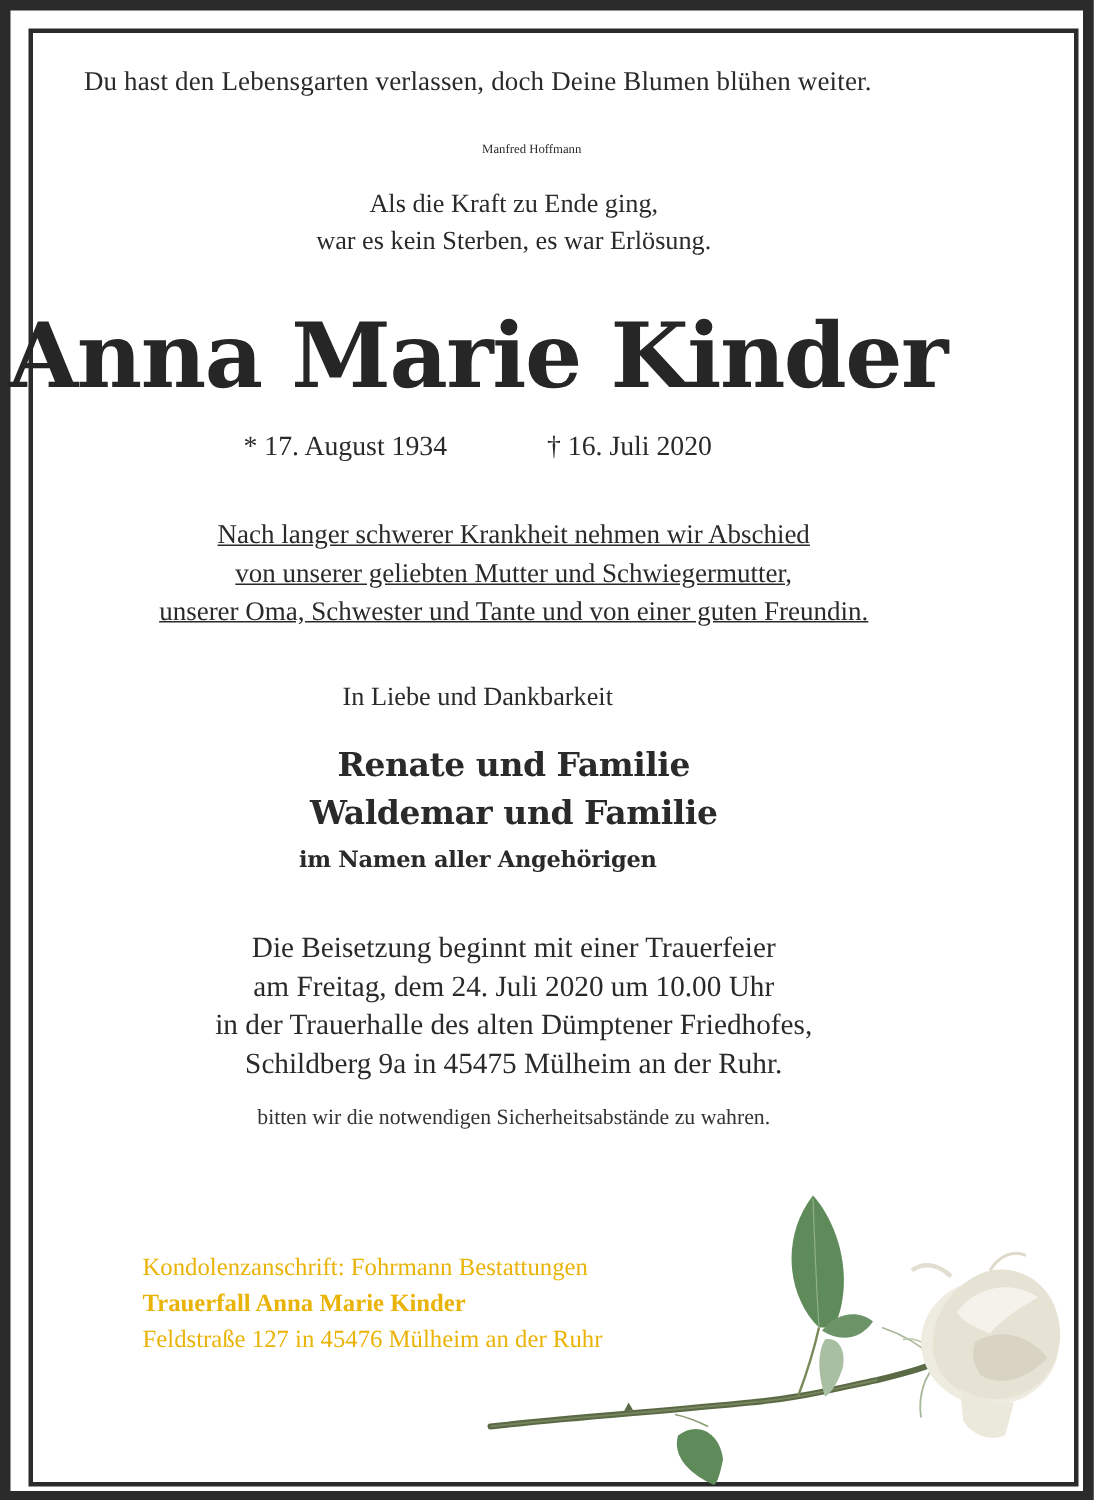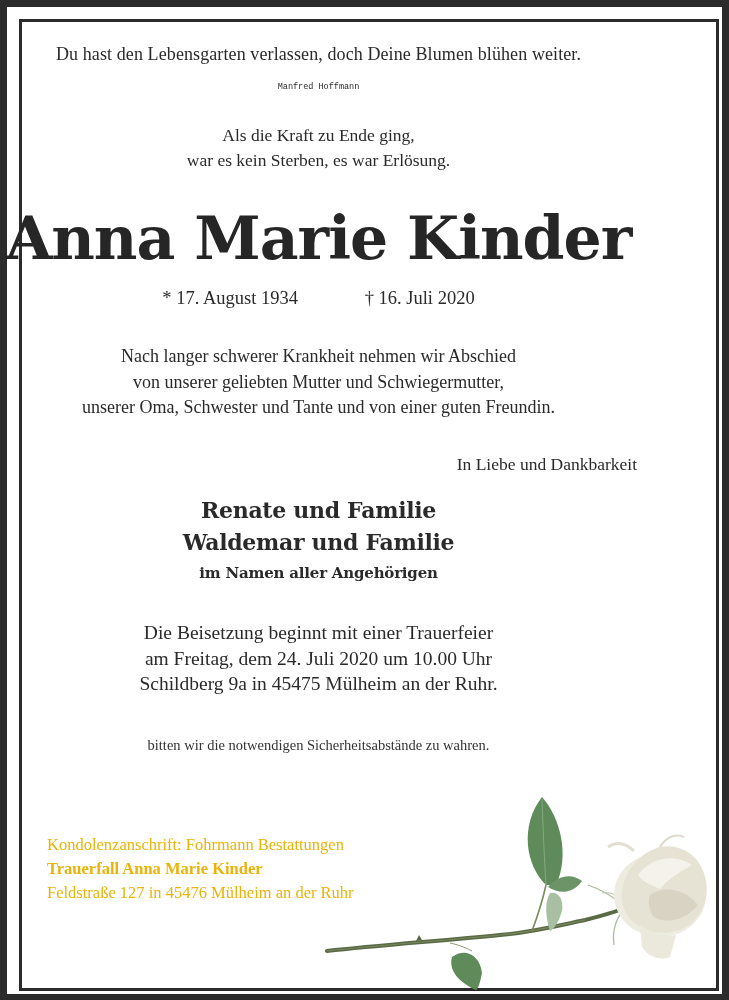--- a/index.html
+++ b/index.html
@@ -36,23 +36,24 @@
       text-align: center;
       white-space: nowrap;
     }
     .motto {
       top: 44px;
       font-size: 18px;
       font-family: "Liberation Serif", serif;
       letter-spacing: 0.1px;
     }
     .motto-author {
-      top: 82px;
+      top: 94px;
       font-size: 8.5px;
-      font-family: Liberation Mono, monospace;
+      font-family: Liberation Serif, serif;
+      margin-left: 36px;
     }
     .verse {
       top: 123px;
       font-size: 17.5px;
       line-height: 25px;
       font-family: "Liberation Serif", serif;
     }
     .name {
       top: 198px;
       font-size: 60px;
@@ -67,26 +68,26 @@
       font-size: 18.5px;
       font-family: "Liberation Serif", serif;
     }
     .dates span { display: inline-block; }
     .dates .born { margin-right: 62px; }
     .farewell {
       top: 344px;
       font-size: 18px;
       line-height: 25.5px;
       font-family: "Liberation Serif", serif;
+      text-decoration: underline;
     }
     .thanks {
       top: 454px;
       font-size: 17.5px;
       font-family: "Liberation Serif", serif;
-      text-align: right;
     }
     .mourners {
       top: 494px;
       font-size: 22px;
       line-height: 32px;
       font-weight: bold;
       font-family: "DejaVu Serif", serif;
       letter-spacing: -0.3px;
     }
     .mourners-sub {
@@ -119,21 +120,21 @@
       color: #eab308;
     }
     .contact .strong { font-weight: bold; }
     .rose {
       position: absolute;
       left: 320px;
       top: 785px;
       width: 395px;
       height: 205px;
     }
-    .block-line { display: block; }
+    .block-line { display: block; padding-left: 48px; }
   </style>
 </head>
 <body>
 
 <div class="page">
   <div class="inner-frame"></div>
 </div>
 
 <div class="line motto">Du hast den Lebensgarten verlassen, doch Deine Blumen blühen weiter.</div>
 <div class="line motto-author">Manfred Hoffmann</div>
@@ -160,20 +161,21 @@
 
 <div class="line mourners">
   <span class="block-line">Renate und Familie</span>
   <span class="block-line">Waldemar und Familie</span>
 </div>
 <div class="line mourners-sub">im Namen aller Angehörigen</div>
 
 <div class="line funeral">
   <span class="block-line">Die Beisetzung beginnt mit einer Trauerfeier</span>
   <span class="block-line">am Freitag, dem 24. Juli 2020 um 10.00 Uhr</span>
+  <span class="block-line">in der Trauerhalle des alten Dümptener Friedhofes,</span>
   <span class="block-line">Schildberg 9a in 45475 Mülheim an der Ruhr.</span>
 </div>
 
 <div class="line covid">
   <span class="block-line">bitten wir die notwendigen Sicherheitsabstände zu wahren.</span>
 </div>
 
 <div class="contact">
   <span class="block-line">Kondolenzanschrift: Fohrmann Bestattungen</span>
   <span class="block-line strong">Trauerfall Anna Marie Kinder</span>

